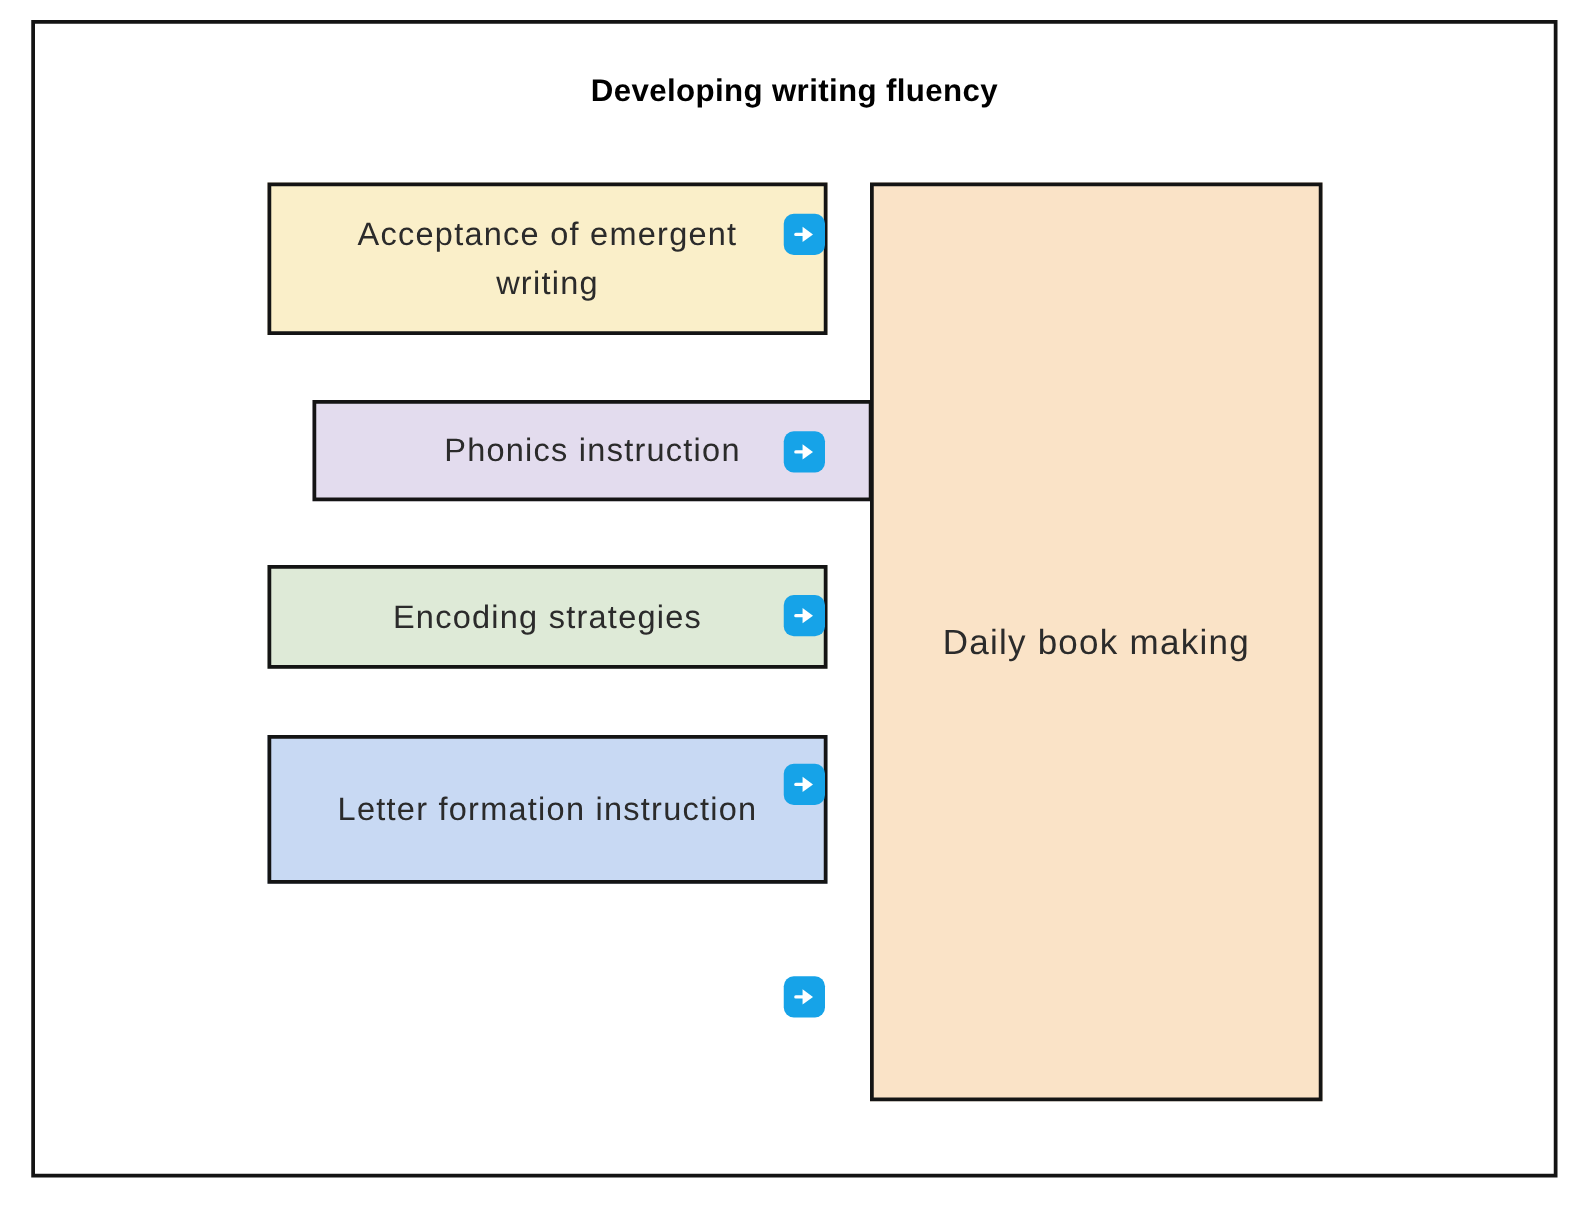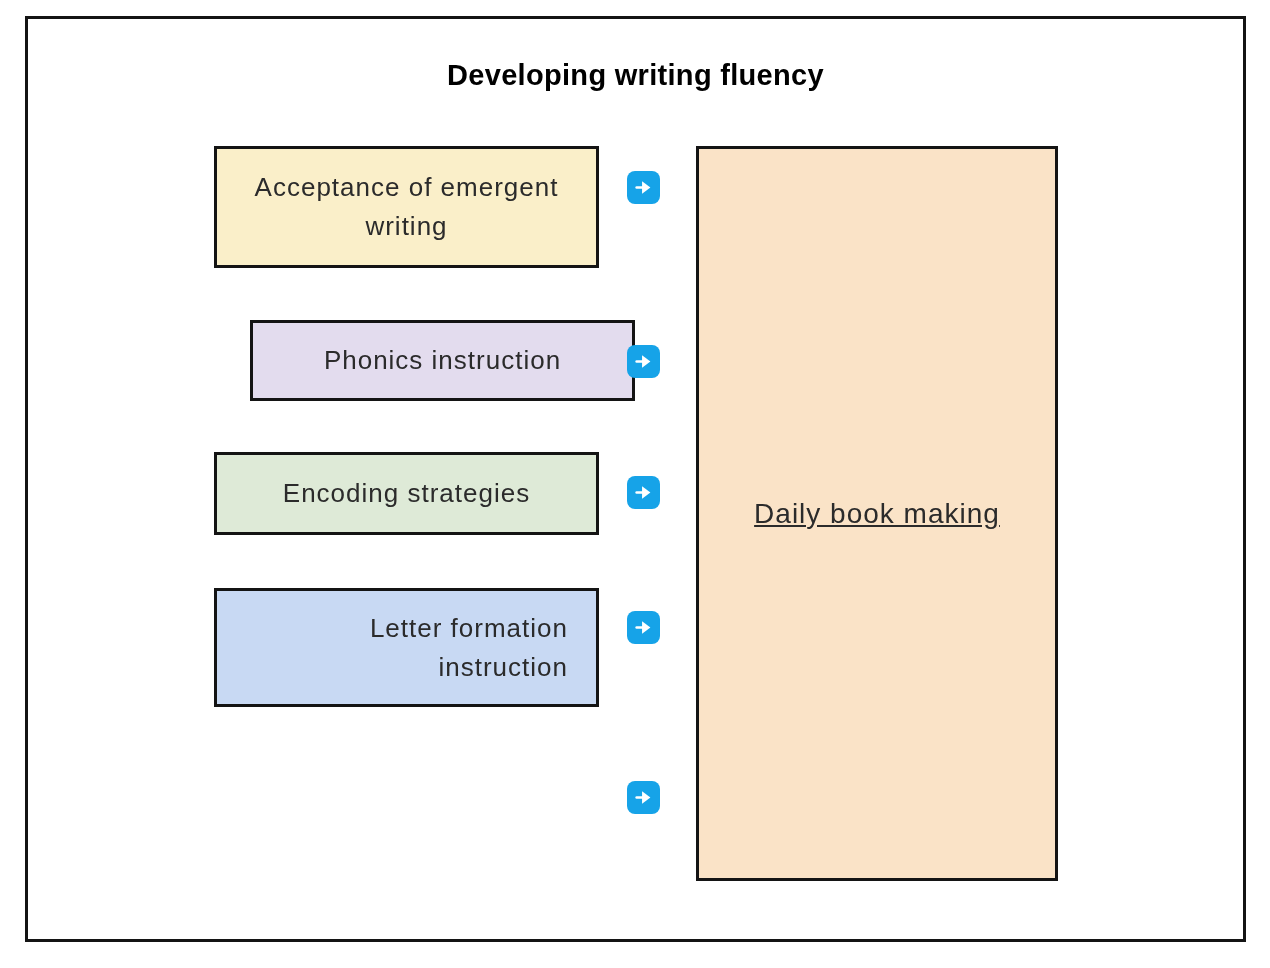--- a/index.html
+++ b/index.html
@@ -26,29 +26,29 @@
     box-sizing: border-box;
     border: 3px solid #141414;
     background: #ffffff;
   }
   .title {
     position: absolute;
     left: 0;
     top: 40px;
     width: 100%;
     text-align: center;
-    font-size: 29px;
+    font-size: 25px;
     font-weight: 700;
     color: #000000;
     letter-spacing: 0.3px;
   }
   .box {
     position: absolute;
     left: 186px;
-    width: 385px;
+    width: 448px;
     box-sizing: border-box;
     border: 3px solid #141414;
     display: flex;
     align-items: center;
     justify-content: center;
     text-align: center;
     font-size: 26px;
     font-weight: 400;
     color: #2b2b2b;
     letter-spacing: 1px;
@@ -87,21 +87,20 @@
     box-sizing: border-box;
     border: 3px solid #141414;
     display: flex;
     align-items: center;
     justify-content: center;
     text-align: center;
     font-size: 28px;
     font-weight: 400;
     color: #2b2b2b;
     letter-spacing: 1px;
-    text-decoration: underline;
   }
 </style>
 </head>
 <body>
 
 <div class="stage">
   <div class="frame">
 
     <div class="title">Developing writing fluency</div>
 

